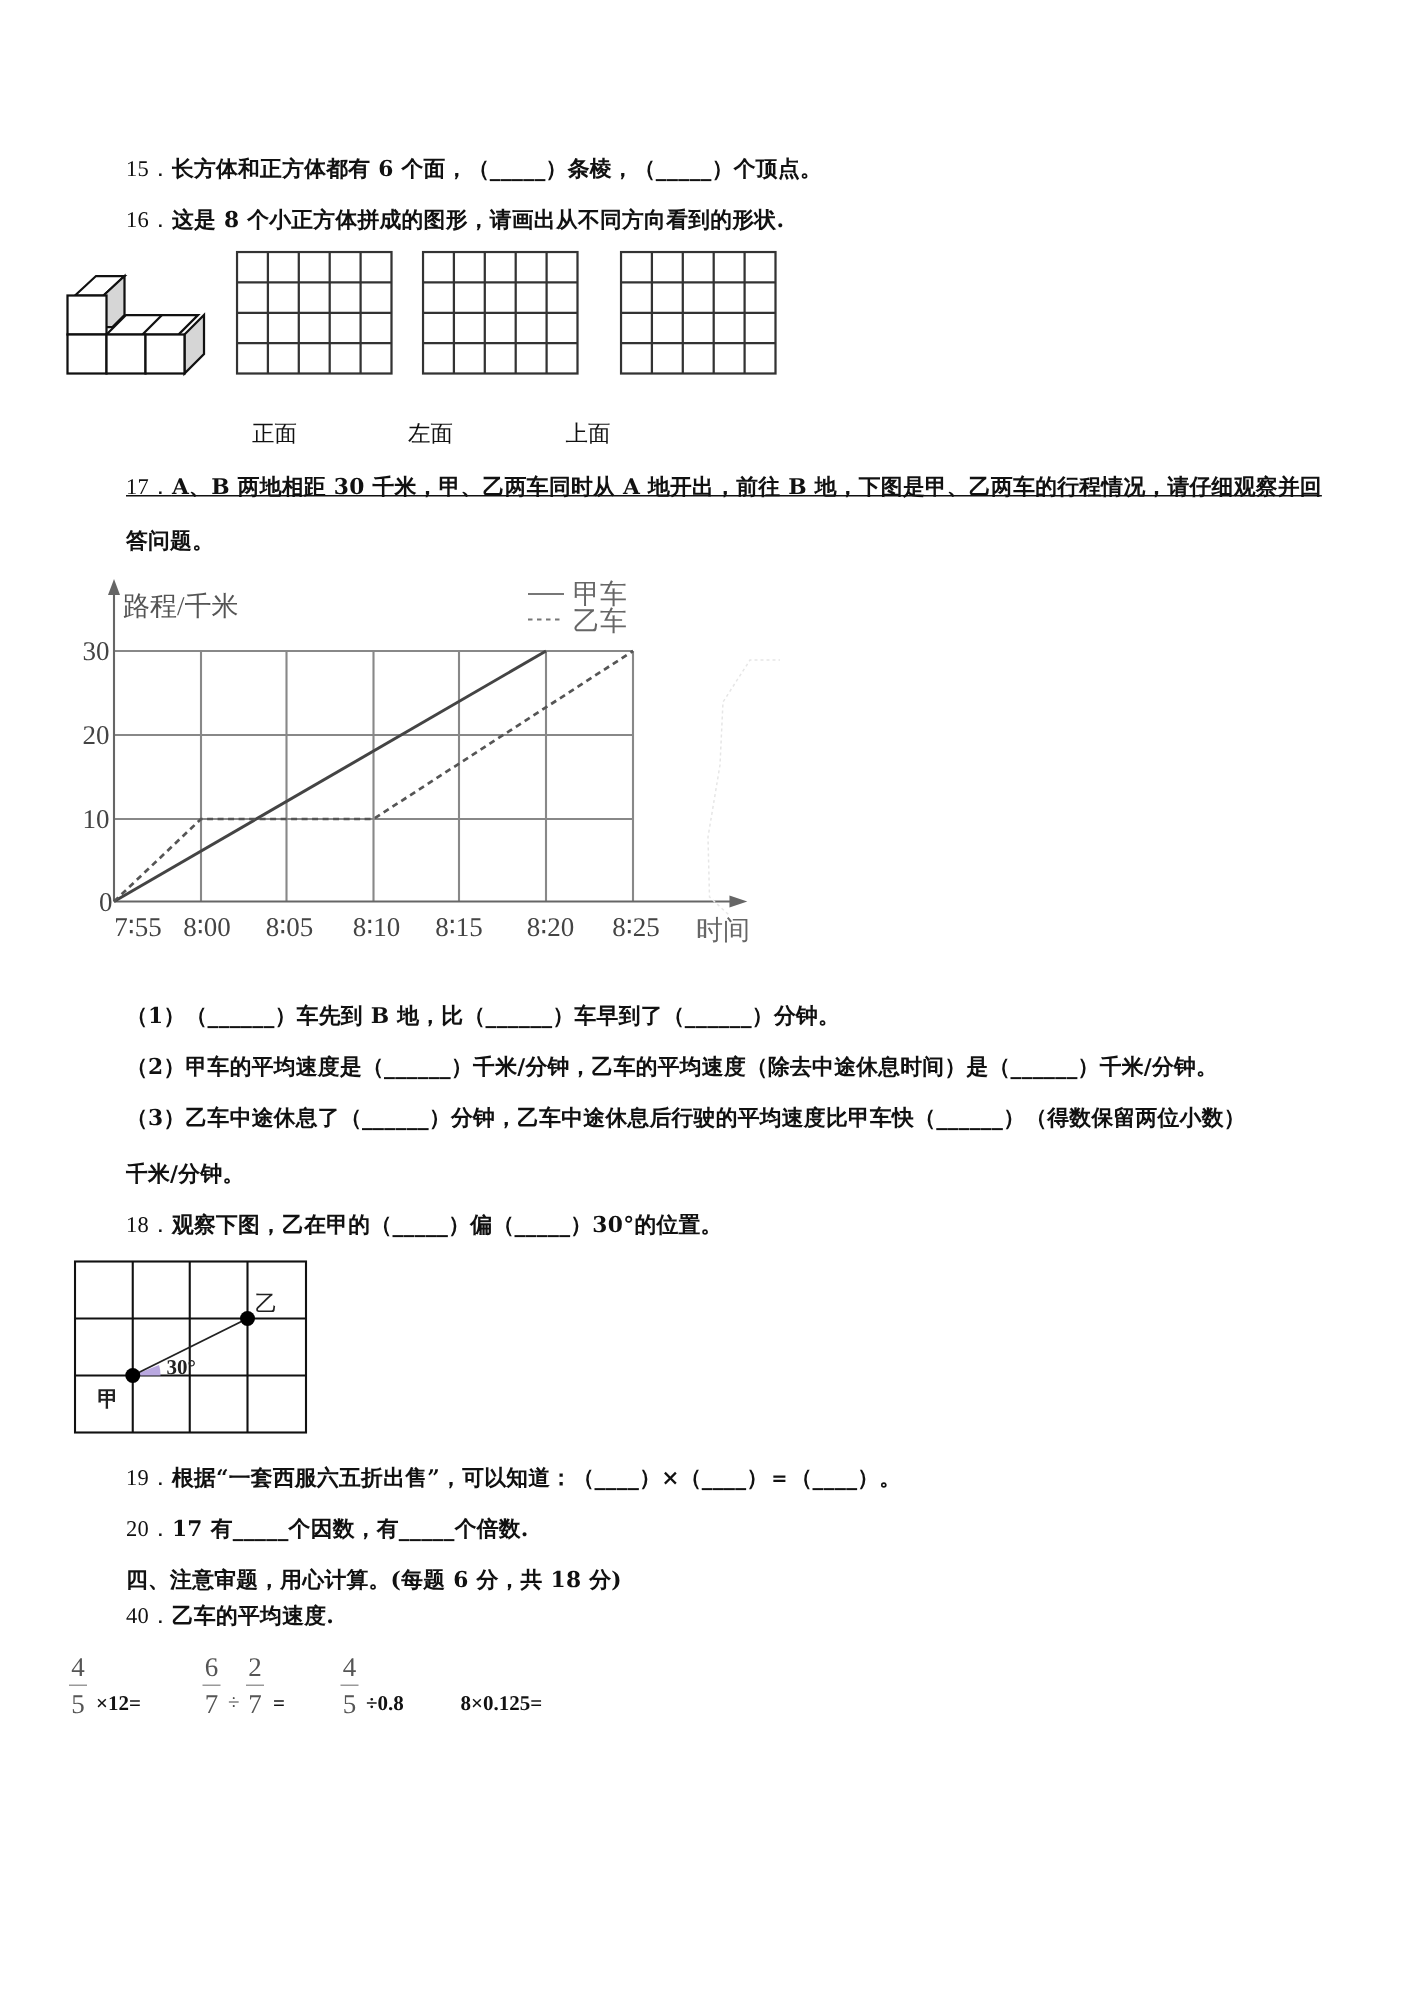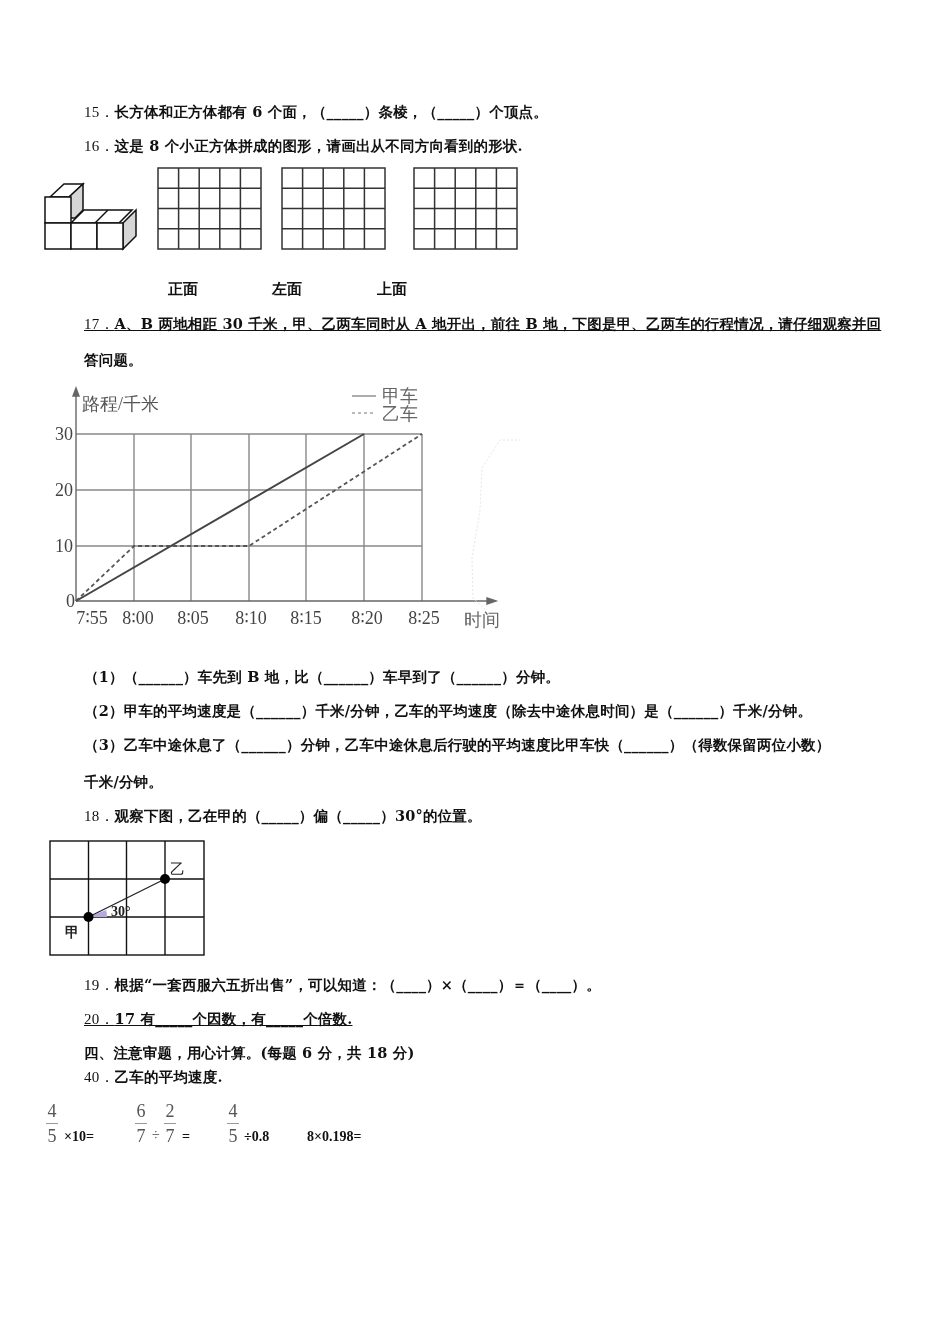--- a/index.html
+++ b/index.html
@@ -1,21 +1,21 @@
 <!DOCTYPE html>
 <html><head>
 <meta charset="utf-8">
 <style>
   html, body { margin: 0; padding: 0; background: #ffffff; }
   body { width: 950px; height: 1344px; position: relative; overflow: hidden;
          font-family: "DejaVu Serif", "Liberation Serif", serif; color: #111; }
   .line { position: absolute; left: 58px; font-size: 14.5px; font-weight: bold; white-space: nowrap; letter-spacing: 0.2px; margin-left: 26px; }
   .qnum { font-weight: normal; font-family: "Liberation Serif", serif; font-size: 15px; }
   .abs { position: absolute; }
-  .lbl { position: absolute; font-size: 15px; font-weight: bold; }
+  .lbl { position: absolute; font-size: 15px; font-weight: normal; }
   svg text { font-family: "Liberation Serif", "DejaVu Serif", serif; }
   .frac { position: absolute; display: flex; flex-direction: column; align-items: center; font-family: "Liberation Serif", serif; font-size: 18px; color: #555; font-weight: normal; line-height: 20px; }
   .frac .bar { width: 12px; border-top: 1px solid #999; margin: 2px 0; }
   .expr { position: absolute; font-size: 14px; font-weight: bold; font-family: "Liberation Serif", serif; }
   .thin { font-weight: normal; }
 </style>
 </head>
 <body>
 
 <div class="line" style="top:103px;">
@@ -169,36 +169,36 @@
   <circle cx="116" cy="39" r="5" fill="#000"></circle>
   <text x="62" y="76" font-size="14" fill="#222" font-weight="bold">30°</text>
   <text x="16" y="97" font-size="14" fill="#222" font-weight="bold" font-family="DejaVu Sans, sans-serif">甲</text>
   <text x="121" y="34" font-size="15" fill="#222" font-family="DejaVu Sans, sans-serif">乙</text>
 </svg>
 
 <div class="line" style="top:976px;">
   <span class="qnum">19．</span><span>根据“一套西服六五折出售”，可以知道：（____）×（____）＝（____）。</span>
 </div>
 
-<div class="line" style="top:1010px;text-decoration:underline;">
+<div class="line" style="top:1010px;">
   <span class="qnum">20．</span><span>17 有_____个因数，有_____个倍数.</span>
 </div>
 
 <div class="line thin" style="top:1044px; font-weight:bold;">四、注意审题，用心计算。(每题 6 分，共 18 分)</div>
 
 <div class="line" style="top:1068px;">
   <span class="qnum">40．</span><span>乙车的平均速度.</span>
 </div>
 
 <div class="frac" style="left:46px; top:1101px;">
   <span>4</span>
     <span class="bar"></span>
     <span>5</span>
 </div>
-<div class="expr" style="left:64px; top:1129px;">×10=</div>
+<div class="expr" style="left:64px; top:1129px;">×12=</div>
 
 <div class="frac" style="left:135px; top:1101px;">
   <span>6</span>
     <span class="bar"></span>
     <span>7</span>
 </div>
 <div class="expr thin" style="left:152px; top:1128px; color:#444;">÷</div>
 <div class="frac" style="left:164px; top:1101px;">
   <span>2</span>
     <span class="bar"></span>
@@ -206,13 +206,13 @@
 </div>
 <div class="expr" style="left:182px; top:1129px;">=</div>
 
 <div class="frac" style="left:227px; top:1101px;">
   <span>4</span>
     <span class="bar"></span>
     <span>5</span>
 </div>
 <div class="expr" style="left:244px; top:1129px;text-align:center;">÷0.8</div>
 
-<div class="expr" style="left:307px; top:1129px;">8×0.198=</div>
+<div class="expr" style="left:307px; top:1129px;">8×0.125=</div>
 
 </body></html>

